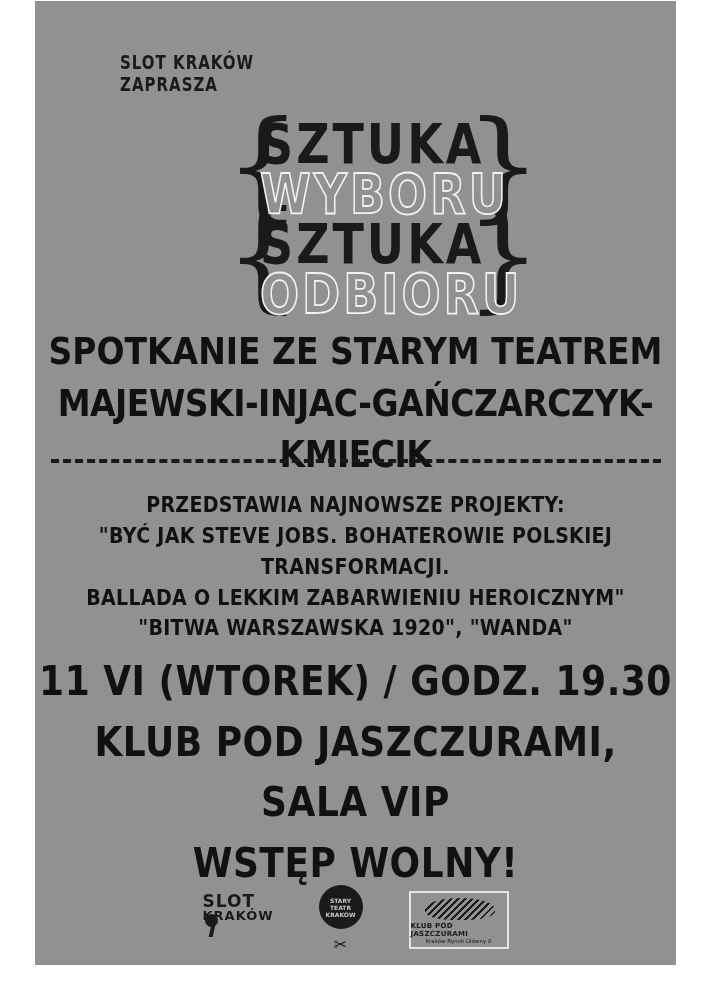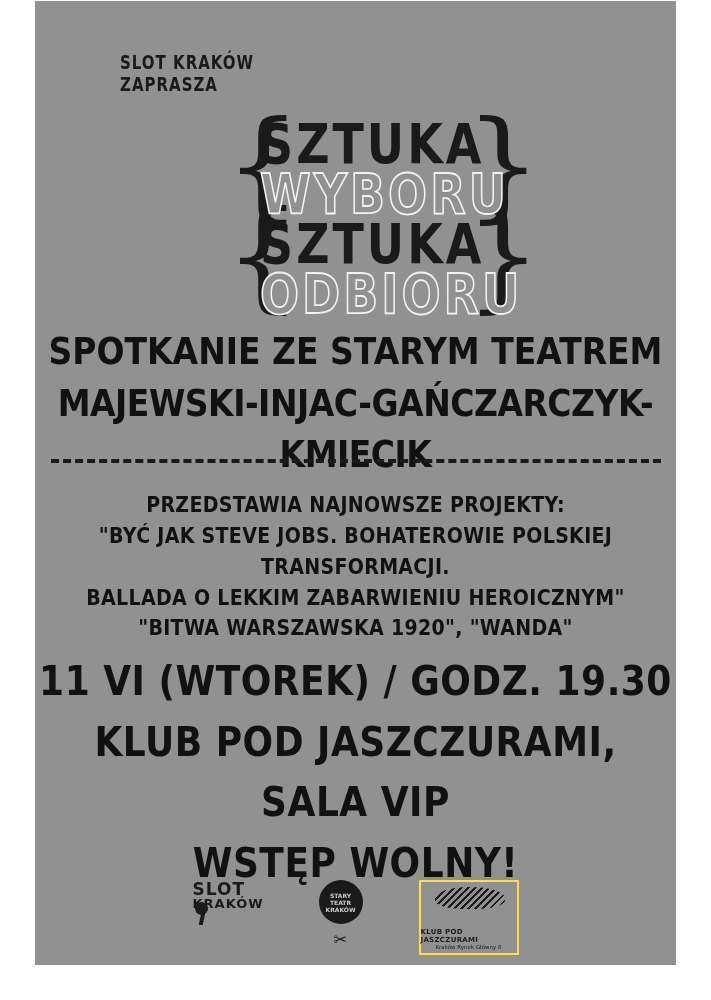--- a/index.html
+++ b/index.html
@@ -149,22 +149,22 @@
   }
 
   
   .footer {
     position: absolute;
     left: 0;
     bottom: 10px;
     width: 641px;
     display: flex;
     justify-content: center;
-    align-items: flex-start;
-    gap: 48px;
+    align-items: center;
+    gap: 38px;
   }
   .logo {
     position: relative;
     color: #1a1a1a;
   }
 
   
   .logo-slot {
     width: 70px;
     height: 56px;
@@ -231,22 +231,22 @@
   .logo-teatr .scissors {
     margin-top: 8px;
     font-size: 16px;
     color: #1a1a1a;
     line-height: 16px;
   }
 
   
   .logo-klub {
     width: 100px;
-    height: 75px;
-    border: 2px solid #fde047;
+    height: 58px;
+    border: 2px solid #e5e5e5;
     display: flex;
     flex-direction: column;
     align-items: center;
     justify-content: flex-end;
     box-sizing: border-box;
     background: #919191;
     padding-bottom: 2px;
   }
   .logo-klub .klub-art {
     flex: 1;

